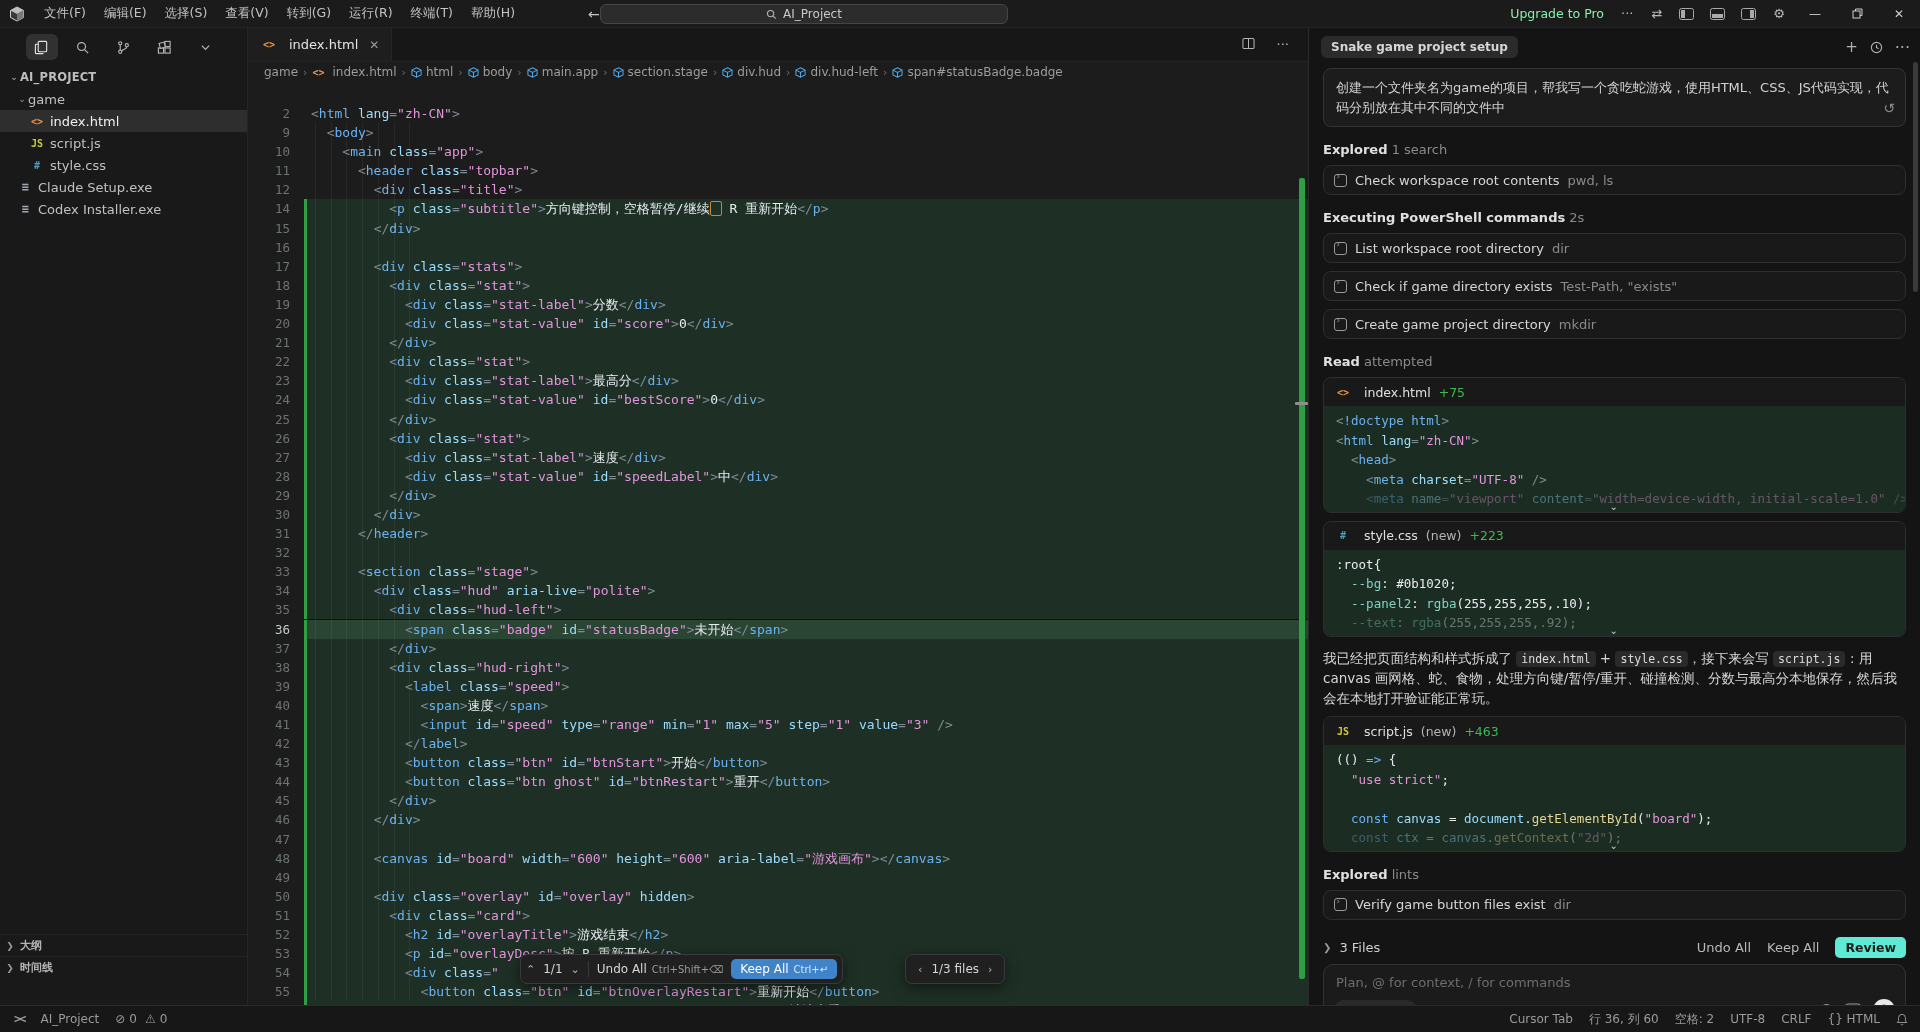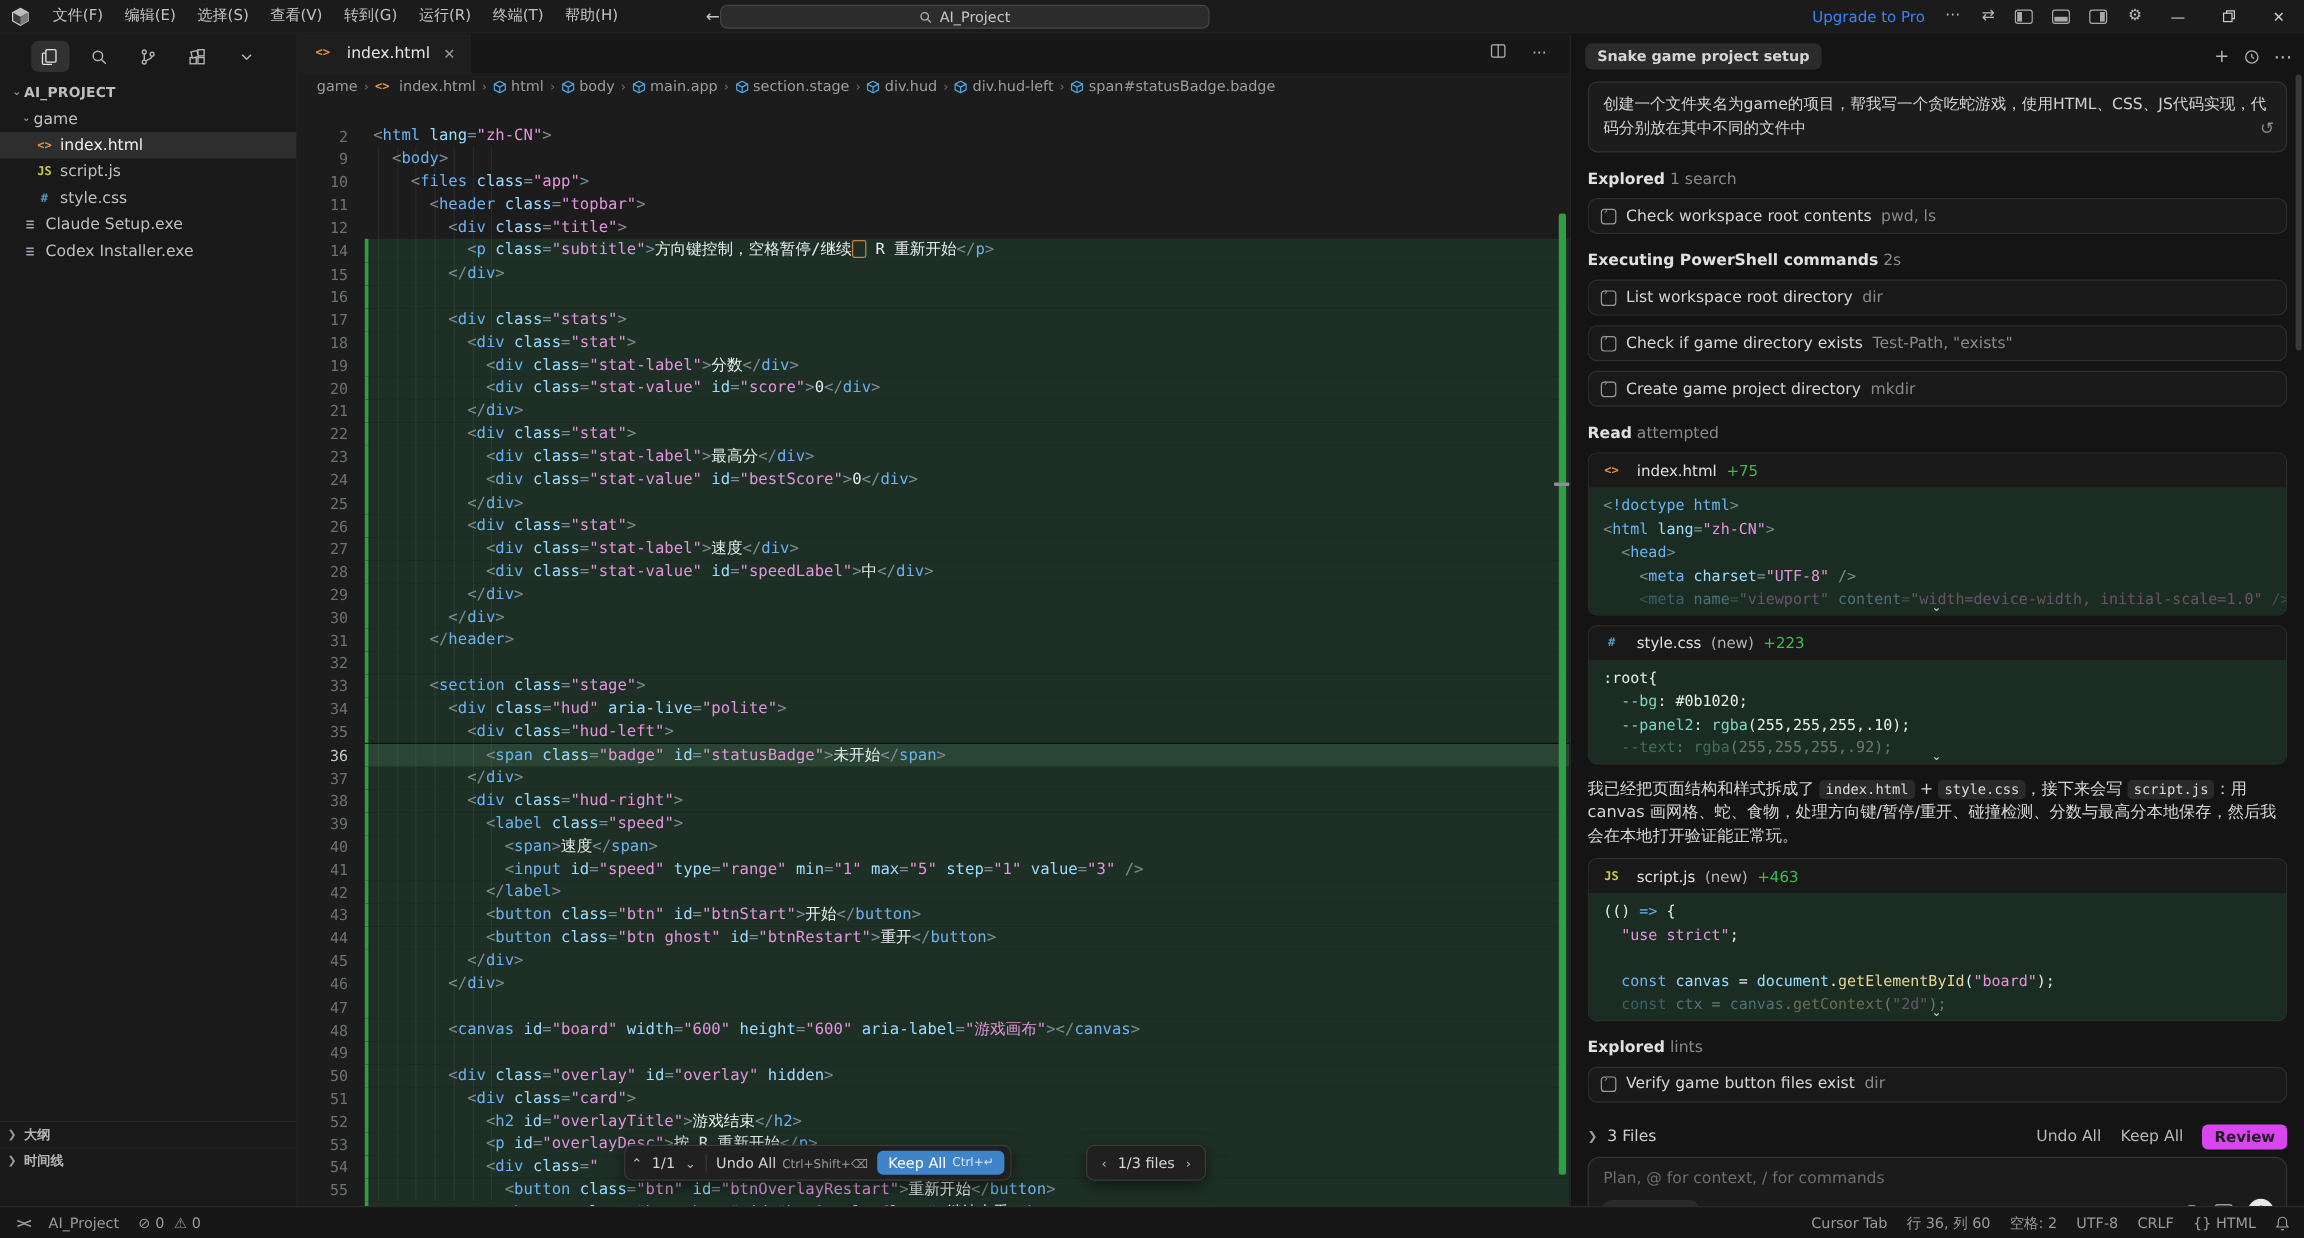--- a/index.html
+++ b/index.html
@@ -8,21 +8,21 @@
   #app { position:relative; width:1920px; height:1032px; background:#1a1a1a; overflow:hidden; }
 
   
   #titlebar { position:absolute; left:0; top:0; width:1920px; height:28px; background:#1b1b1b; border-bottom:1px solid #232323; display:flex; align-items:center; }
   #logo { width:16px; height:16px; margin:0 10px 0 9px; flex:none; }
   .menu-item { font-size:12.5px; color:#c3c3c3; padding:3px 9px; border-radius:5px; cursor:default; }
   #nav-arrows { margin-left:64px; display:flex; gap:14px; font-size:14px; }
   #nav-back { color:#c5c5c5; } #nav-fwd { color:#5a5a5a; }
   #search-box { position:absolute; left:600px; top:4px; width:408px; height:20px; background:#2c2c2c; border:1px solid #454545; border-radius:6px; display:flex; align-items:center; justify-content:center; gap:6px; font-size:12px; color:#c8c8c8; }
   #title-right { position:absolute; right:0; top:0; height:27px; display:flex; align-items:center; }
-  #upgrade { font-size:12.5px; color:#3b82f6; padding:2px 8px; }
+  #upgrade { font-size:12.5px; color:#86efac; padding:2px 8px; }
   .tb-ic { color:#b9b9b9; font-size:13px; padding:2px 9px; }
   .layout-ic { width:15px; height:12px; border:1px solid #a9a9a9; border-radius:2.5px; position:relative; margin:0 8px; }
   .layout-ic i { position:absolute; background:#a9a9a9; }
   .layout-ic.l i { left:1px; top:1px; bottom:1px; width:4px; }
   .layout-ic.b i { left:1px; right:1px; bottom:1px; height:4px; }
   .layout-ic.r i { right:1px; top:1px; bottom:1px; width:4px; }
   .win-btn { width:42px; height:27px; display:flex; align-items:center; justify-content:center; color:#cfcfcf; font-size:12px; }
 
   
   #sidebar { position:absolute; left:0; top:28px; width:248px; height:977px; background:#191919; border-right:1px solid #252525; }
@@ -89,21 +89,21 @@
   .fb-head .new { color:#b5b5b5; } .fb-head .plus { color:#3fb950; }
   .fb-code { background:#1b2d22; padding:5px 0 3px 0; position:relative; }
   .fb-line { height:19.5px; line-height:19.5px; font-family:"DejaVu Sans Mono","Liberation Mono",monospace; font-size:12.5px; white-space:pre; padding:0 12px; }
   .fb-line.fade { opacity:.38; }
   .fb-chev { position:absolute; bottom:0px; left:50%; margin-left:-5px; color:#cfcfcf; font-size:10px; }
   .flow-text { font-size:13.5px; line-height:19.5px; color:#d6d6d6; margin-top:12px; }
   .code-chip { font-family:"DejaVu Sans Mono",monospace; font-size:11.5px; background:#2a2a2a; border-radius:4px; padding:1px 5px; color:#dcdcdc; }
   #files-row { position:absolute; left:14px; right:14px; top:906px; height:26px; display:flex; align-items:center; font-size:13px; color:#cfcfcf; gap:8px; }
   #files-row .chev { font-size:10px; color:#9a9a9a; }
   #files-actions { margin-left:auto; display:flex; align-items:center; gap:16px; color:#b8b8b8; }
-  #review-btn { background:#d946ef; color:#1d1d1d; border-radius:5px; padding:3px 10px; font-weight:bold; font-size:12.5px; }
+  #review-btn { background:#5eead4; color:#1d1d1d; border-radius:5px; padding:3px 10px; font-weight:bold; font-size:12.5px; }
   #chat-input { position:absolute; left:14px; right:14px; top:936px; height:66px; border:1px solid #333; background:#1b1b1b; border-radius:10px; padding:10px 12px 8px 12px; }
   #input-ph { font-size:13px; color:#6e6e6e; }
   #input-row { position:absolute; left:10px; right:10px; bottom:8px; display:flex; align-items:center; }
   #agent-pill { background:#2a2a2a; border-radius:11px; padding:3px 10px; display:flex; align-items:center; gap:5px; font-size:12px; color:#dcdcdc; }
   #model-sel { margin-left:12px; font-size:12px; color:#9a9a9a; display:flex; gap:4px; align-items:center; }
   #input-icons { margin-left:auto; display:flex; align-items:center; gap:12px; }
   #spinner { width:13px; height:13px; border-radius:50%; border:2px solid #3a3a3a; border-top-color:#9a9a9a; }
   #mic-circle { width:22px; height:22px; border-radius:50%; background:#e8e8e8; display:flex; align-items:center; justify-content:center; }
   #chat-sb { position:absolute; right:2px; top:34px; width:5px; height:230px; background:#3a3a3a; border-radius:3px; }
 
@@ -357,21 +357,21 @@
         <div class="cl">
           <span class="ln">2</span>
           <span class="lc"><span class="tok-p">&lt;</span><span class="tok-t">html</span><span class="tok-w"> </span><span class="tok-a">lang</span><span class="tok-p">=</span><span class="tok-s">"zh-CN"</span><span class="tok-p">&gt;</span></span>
         </div>
         <div class="cl">
           <span class="ln">9</span>
           <span class="lc"><span class="tok-w">  </span><span class="tok-p">&lt;</span><span class="tok-t">body</span><span class="tok-p">&gt;</span></span>
         </div>
         <div class="cl">
           <span class="ln">10</span>
-          <span class="lc"><span class="tok-w">    </span><span class="tok-p">&lt;</span><span class="tok-t">files</span><span class="tok-w"> </span><span class="tok-a">class</span><span class="tok-p">=</span><span class="tok-s">"app"</span><span class="tok-p">&gt;</span></span>
+          <span class="lc"><span class="tok-w">    </span><span class="tok-p">&lt;</span><span class="tok-t">main</span><span class="tok-w"> </span><span class="tok-a">class</span><span class="tok-p">=</span><span class="tok-s">"app"</span><span class="tok-p">&gt;</span></span>
         </div>
         <div class="cl">
           <span class="ln">11</span>
           <span class="lc"><span class="tok-w">      </span><span class="tok-p">&lt;</span><span class="tok-t">header</span><span class="tok-w"> </span><span class="tok-a">class</span><span class="tok-p">=</span><span class="tok-s">"topbar"</span><span class="tok-p">&gt;</span></span>
         </div>
         <div class="cl">
           <span class="ln">12</span>
           <span class="lc"><span class="tok-w">        </span><span class="tok-p">&lt;</span><span class="tok-t">div</span><span class="tok-w"> </span><span class="tok-a">class</span><span class="tok-p">=</span><span class="tok-s">"title"</span><span class="tok-p">&gt;</span></span>
         </div>
         <div class="cl added">

